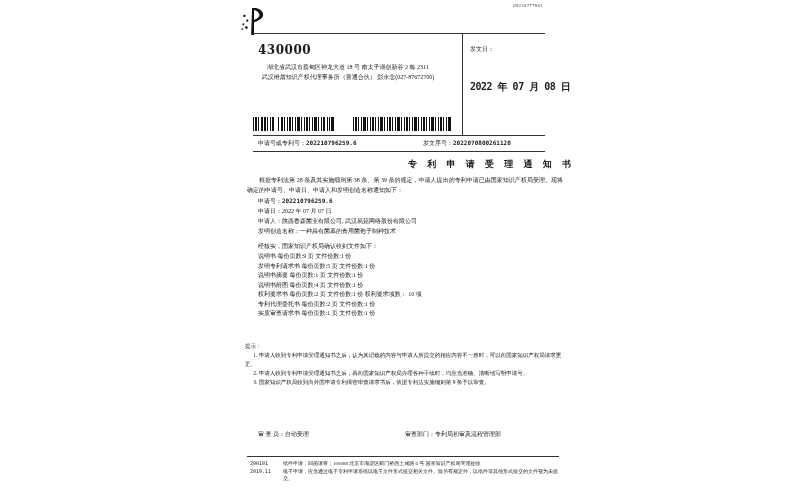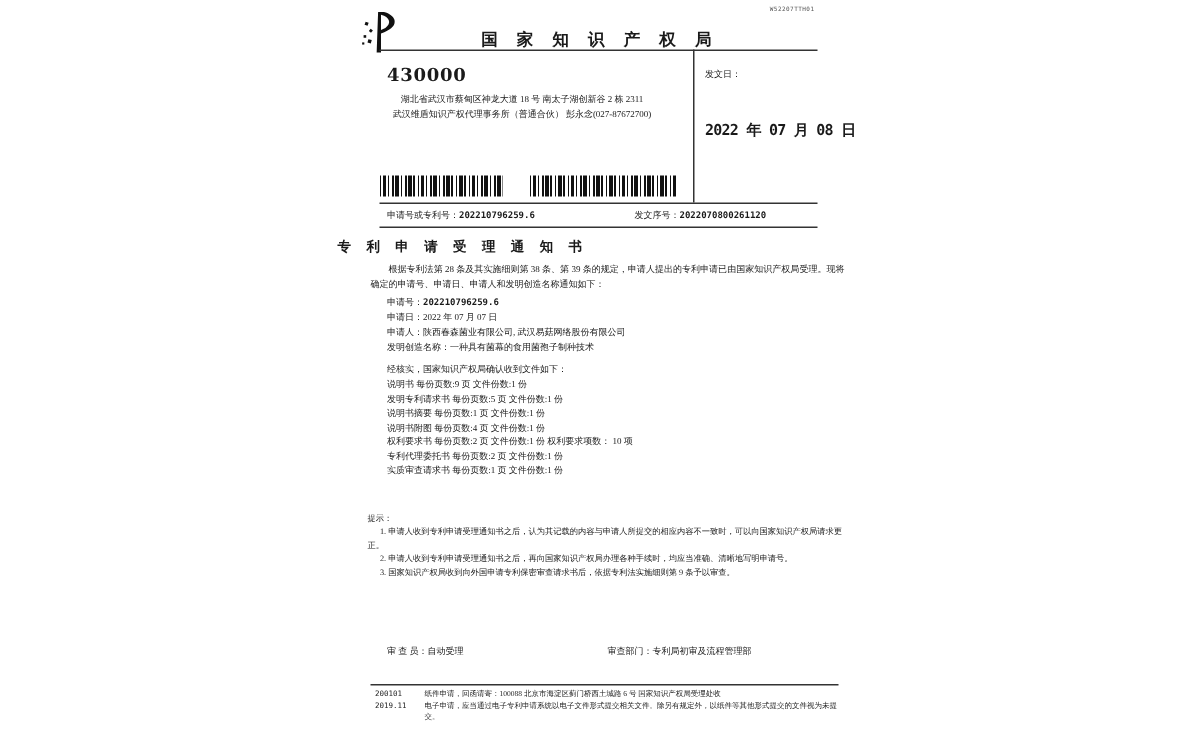--- a/index.html
+++ b/index.html
@@ -30,21 +30,21 @@
              background:repeating-linear-gradient(90deg,
                #111 0px,#111 1px,#fff 1px,#fff 2px,
                #111 2px,#111 4.5px,#fff 4.5px,#fff 5.5px,
                #111 5.5px,#111 6.5px,#fff 6.5px,#fff 8.5px); }
   .bc1 { left:28px;  width:82px; }
   .bc2 { left:128px; width:99px; }
 
   .refrow { top:139px; font-size:6px; }
   .mono { font-family:"DejaVu Sans Mono",monospace; font-weight:bold; }
 
-  .doc-title { left:0; right:0; top:158px; text-align:left; font-weight:bold;
+  .doc-title { left:0; right:0; top:158px; text-align:right; font-weight:bold;
                font-size:9px; letter-spacing:4px; }
 
   .para { left:22px; width:316px; font-size:6px; line-height:9.6px; text-align:justify; }
   .indent { text-indent:2em; }
 
   .fieldline { left:33px; font-size:6px; white-space:nowrap; }
   .docline   { left:33px; font-size:6px; white-space:nowrap; }
 
   .notes { left:20px; top:342px; width:320px; font-size:5.5px; line-height:9px; }
   .notes p { text-indent:1.5em; }
@@ -65,21 +65,20 @@
 
   <svg class="abs logo" viewBox="0 0 30 30">
     <path d="M13,1 L17,1 C25,3 27,9 21,13 C18,15 16,15.5 15,15.8 L15,29 L12,29 Z" fill="#111"></path>
     <path d="M15,3 C21,4.5 22.5,9 18,12 L15,13.4 Z" fill="#fff"></path>
     <rect x="4" y="8" width="2.2" height="2.2" fill="#111" transform="rotate(20 5 9)"></rect>
     <rect x="7" y="13" width="2" height="2" fill="#111" transform="rotate(40 8 14)"></rect>
     <rect x="3" y="17" width="1.8" height="1.8" fill="#111"></rect>
     <rect x="6" y="20" width="2.4" height="2.4" fill="#111" transform="rotate(15 7 21)"></rect>
     <rect x="2" y="22" width="1.5" height="1.5" fill="#111"></rect>
   </svg>
-  <div class="abs org-title">国 家 知 识 产 权 局</div>
   <div class="abs tr-code">W52207TTH01</div>
 
   <div class="hr" style="left:28px; top:33px; width:292px;"></div>
   <div class="vr" style="left:237px; top:33px; height:102px;"></div>
 
   <div class="abs postal">430000</div>
   <div class="abs addr">
     <div>湖北省武汉市蔡甸区神龙大道 18 号  南太子湖创新谷 2 栋 2311</div>
     <div>武汉维盾知识产权代理事务所（普通合伙）  彭永念(027-87672700)</div>
   </div>

